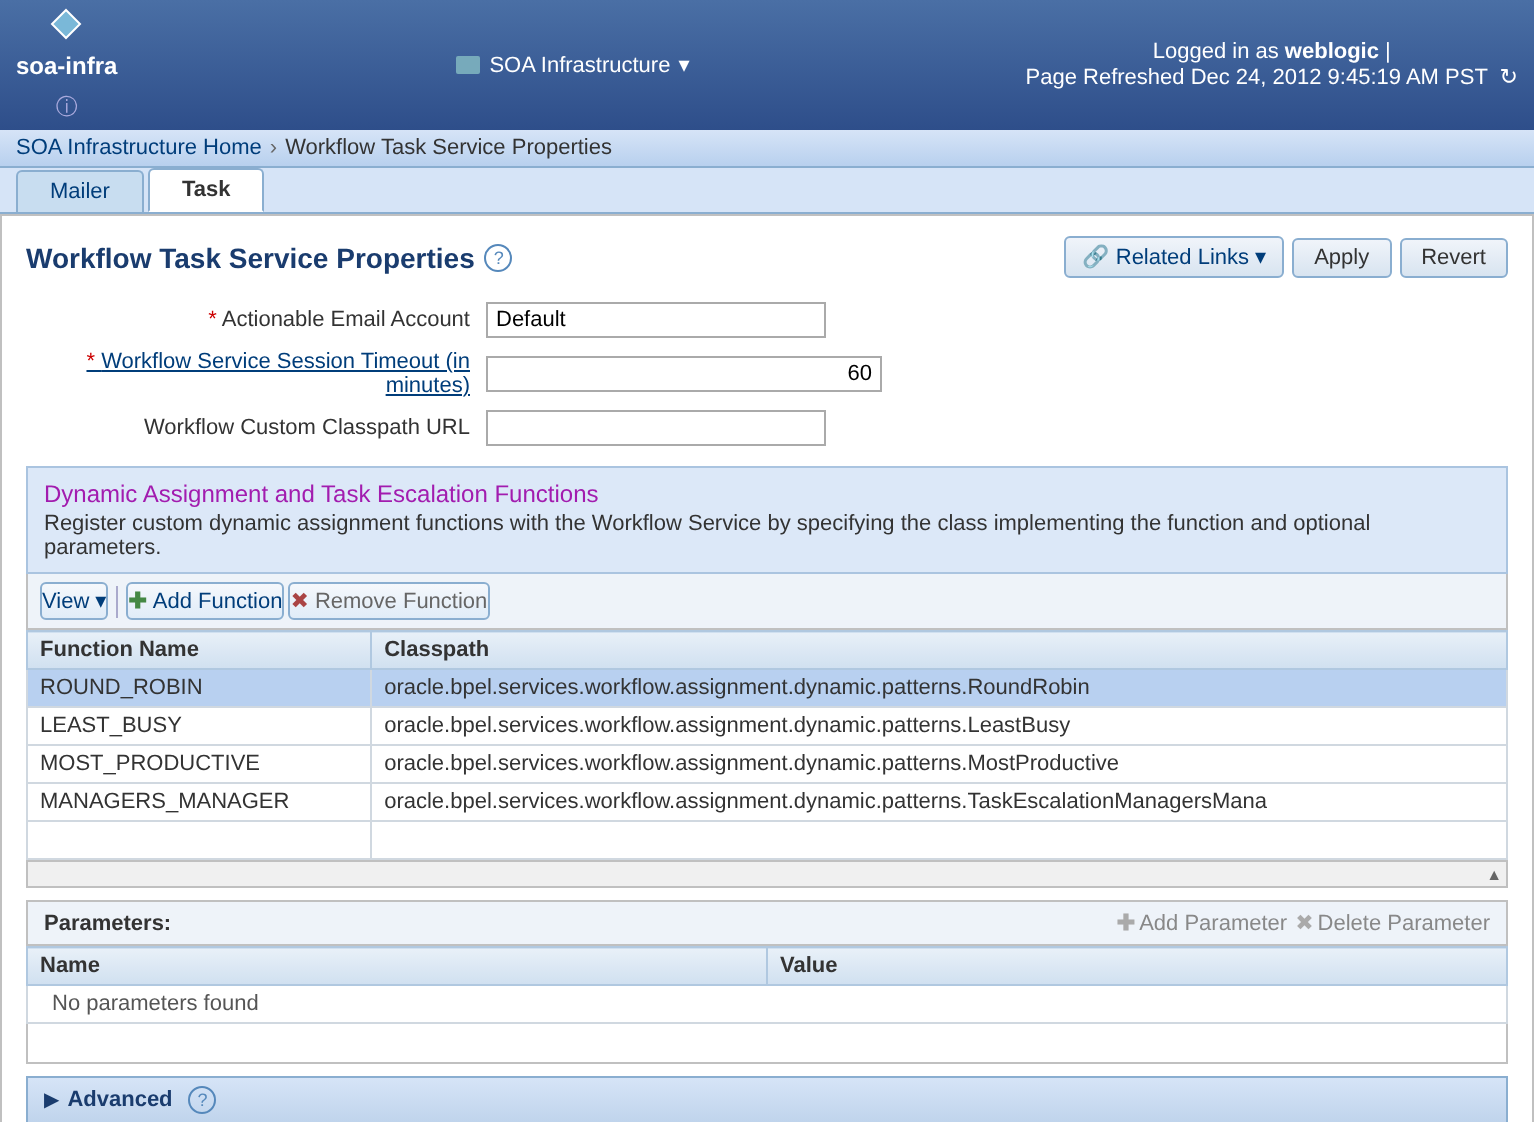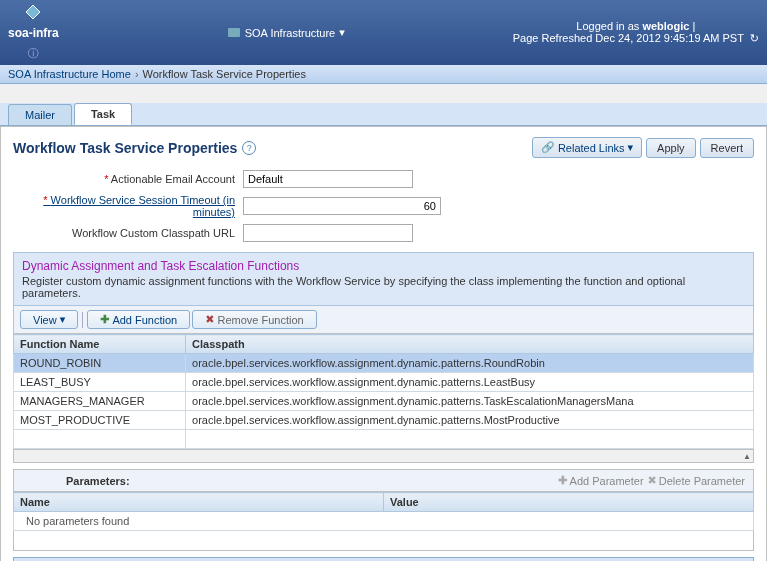--- a/index.html
+++ b/index.html
@@ -11,21 +11,21 @@
     .top-header-right { font-size: 11px; text-align: center; }
     .weblogic-text { font-weight: bold; }
 
     
     .sub-header { background: linear-gradient(to bottom, #d6e4f7, #b8d0ee); padding: 3px 8px; border-bottom: 1px solid #8aaed0; display: flex; align-items: center; gap: 4px; }
     .breadcrumb-link { color: #003d7a; text-decoration: none; font-size: 11px; }
     .breadcrumb-sep { color: #666; font-size: 11px; }
     .breadcrumb-current { color: #333; font-size: 11px; }
 
     
-    .tabs-row { background: #d6e4f7; padding: 0 8px; display: flex; align-items: center; border-bottom: 1px solid #8aaed0; margin-top: 19px; }
+    .tabs-row { background: #d6e4f7; padding: 0 8px; display: flex; align-items: center; border-bottom: 1px solid #8aaed0; }
     .tab { padding: 4px 16px; font-size: 11px; cursor: pointer; border: 1px solid #8aaed0; border-bottom: none; background: #c8ddf0; color: #003d7a; border-radius: 3px 3px 0 0; margin-right: 2px; }
     .tab.active { background: white; color: #333; font-weight: bold; border-bottom: 1px solid white; }
 
     
     .main-content { background: white; padding: 10px 12px; border: 1px solid #c0c0c0; margin: 0; }
 
     
     .page-title-row { display: flex; justify-content: space-between; align-items: center; margin-bottom: 12px; }
     .page-title { font-size: 14px; font-weight: bold; color: #1a3c6e; }
     .title-help { color: #5588bb; margin-left: 4px; font-size: 12px; }
@@ -42,33 +42,33 @@
     .form-input.wide { width: 170px; }
     .form-input.number { width: 198px; text-align: right; }
 
     
     .section-header { background: #dce8f8; border: 1px solid #aac4e0; padding: 6px 8px; margin-top: 10px; }
     .section-title { font-weight: normal; color: #a21caf; font-size: 12px; }
     .section-desc { font-size: 11px; color: #333; margin-top: 2px; }
 
     
     .toolbar { display: flex; align-items: center; gap: 2px; padding: 4px 6px; background: #eef3f9; border: 1px solid #c0c0c0; border-top: none; }
-    .toolbar-btn { background: linear-gradient(to bottom, #f5f8fc, #e0ecf8); border: 1px solid #8aaed0; border-radius: 3px; padding: 2px 12px; cursor: pointer; font-size: 11px; color: #003d7a; display: flex; align-items: center; gap: 3px; }
+    .toolbar-btn { background: linear-gradient(to bottom, #f5f8fc, #e0ecf8); border: 1px solid #8aaed0; border-radius: 3px; padding: 2px 0; cursor: pointer; font-size: 11px; color: #003d7a; display: flex; align-items: center; gap: 3px; }
     .toolbar-btn.danger { color: #666; }
     .toolbar-sep { width: 1px; height: 16px; background: #aac; margin: 0 2px; }
 
     
     .data-table { width: 100%; border-collapse: collapse; border: 1px solid #c0c0c0; font-size: 11px; }
     .data-table th { background: linear-gradient(to bottom, #e8f0f8, #d0e0f0); border: 1px solid #b0c8e0; padding: 3px 6px; text-align: left; font-weight: bold; color: #333; }
     .data-table td { border: 1px solid #d0d8e0; padding: 3px 6px; color: #333; }
     .data-table tr.selected td { background: #b8d0f0; }
 
     
     .params-header { background: #eef3f9; border: 1px solid #c0c0c0; padding: 4px 8px; display: flex; justify-content: space-between; align-items: center; margin-top: 6px; }
-    .params-title { font-weight: bold; font-size: 11px; margin-left: 44px; }
+    .params-title { font-weight: bold; font-size: 11px; }
     .params-actions { display: flex; gap: 4px; }
     .params-btn { background: none; border: none; color: #888; cursor: pointer; font-size: 11px; display: flex; align-items: center; gap: 2px; }
 
     .no-data { font-size: 11px; color: #555; padding: 6px; }
 
     
     .advanced-bar { background: linear-gradient(to bottom, #d6e4f7, #c0d4ec); border: 1px solid #8aaed0; padding: 4px 8px; margin-top: 6px; display: flex; align-items: center; gap: 4px; cursor: pointer; }
     .advanced-label { font-weight: bold; color: #1a3c6e; font-size: 11px; }
 
     .scroll-indicator { background: #f0f0f0; border: 1px solid #c0c0c0; height: 14px; display: flex; justify-content: flex-end; align-items: center; padding-right: 2px; }
@@ -190,26 +190,26 @@
     <tbody id="functions-tbody">
     <tr class="selected">
           <td>ROUND_ROBIN</td>
           <td>oracle.bpel.services.workflow.assignment.dynamic.patterns.RoundRobin</td>
         </tr>
         <tr>
           <td>LEAST_BUSY</td>
           <td>oracle.bpel.services.workflow.assignment.dynamic.patterns.LeastBusy</td>
         </tr>
         <tr>
+          <td>MOST_PRODUCTIVE</td>
+          <td>oracle.bpel.services.workflow.assignment.dynamic.patterns.MostProductive</td>
+        </tr>
+        <tr>
           <td>MANAGERS_MANAGER</td>
           <td>oracle.bpel.services.workflow.assignment.dynamic.patterns.TaskEscalationManagersMana</td>
-        </tr>
-        <tr>
-          <td>MOST_PRODUCTIVE</td>
-          <td>oracle.bpel.services.workflow.assignment.dynamic.patterns.MostProductive</td>
         </tr>
         <tr>
           <td>&nbsp;</td>
           <td>&nbsp;</td>
         </tr>
       </tbody>
   </table>
 
   <div class="scroll-indicator">
     <span class="scroll-arrow">▲</span>

